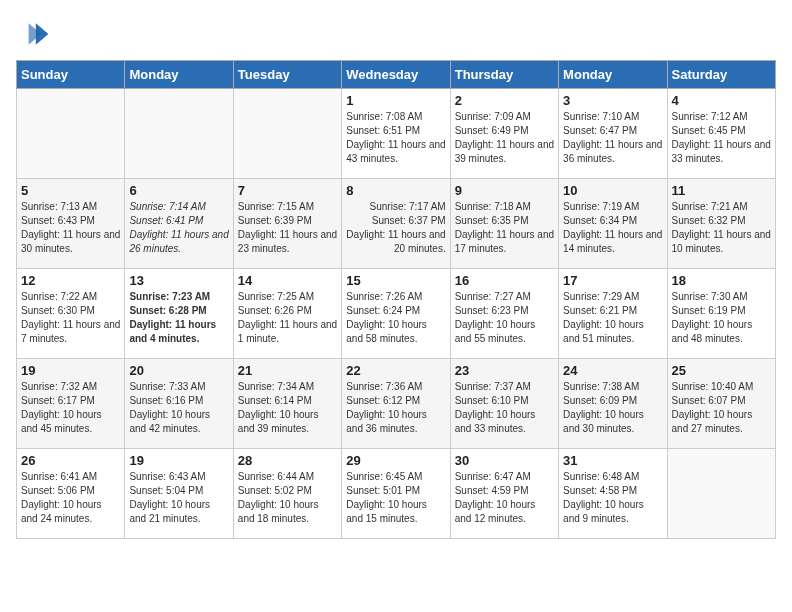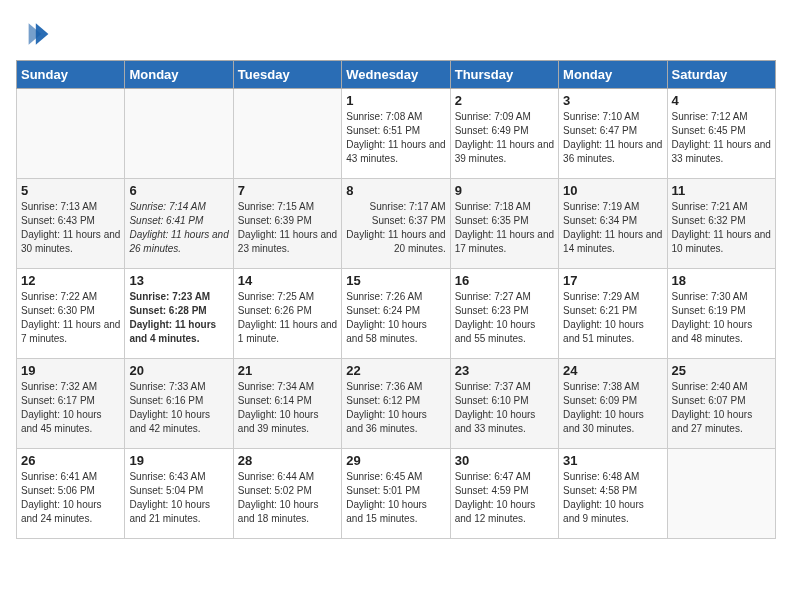--- a/index.html
+++ b/index.html
@@ -274,21 +274,21 @@
 Daylight: 10 hours and 33 minutes.</div>
         </td>
         <td>
           <span class="day-num">24</span>
           <div class="day-info" style="white-space: pre-line;">Sunrise: 7:38 AM
 Sunset: 6:09 PM
 Daylight: 10 hours and 30 minutes.</div>
         </td>
         <td>
           <span class="day-num">25</span>
-          <div class="day-info" style="white-space: pre-line;">Sunrise: 2:40 AM
+          <div class="day-info" style="white-space: pre-line;">Sunrise: 10:40 AM
 Sunset: 6:07 PM
 Daylight: 10 hours and 27 minutes.</div>
         </td>
       </tr>
       <tr>
         <td>
           <span class="day-num">26</span>
           <div class="day-info" style="white-space: pre-line;">Sunrise: 6:41 AM
 Sunset: 5:06 PM
 Daylight: 10 hours and 24 minutes.</div>

